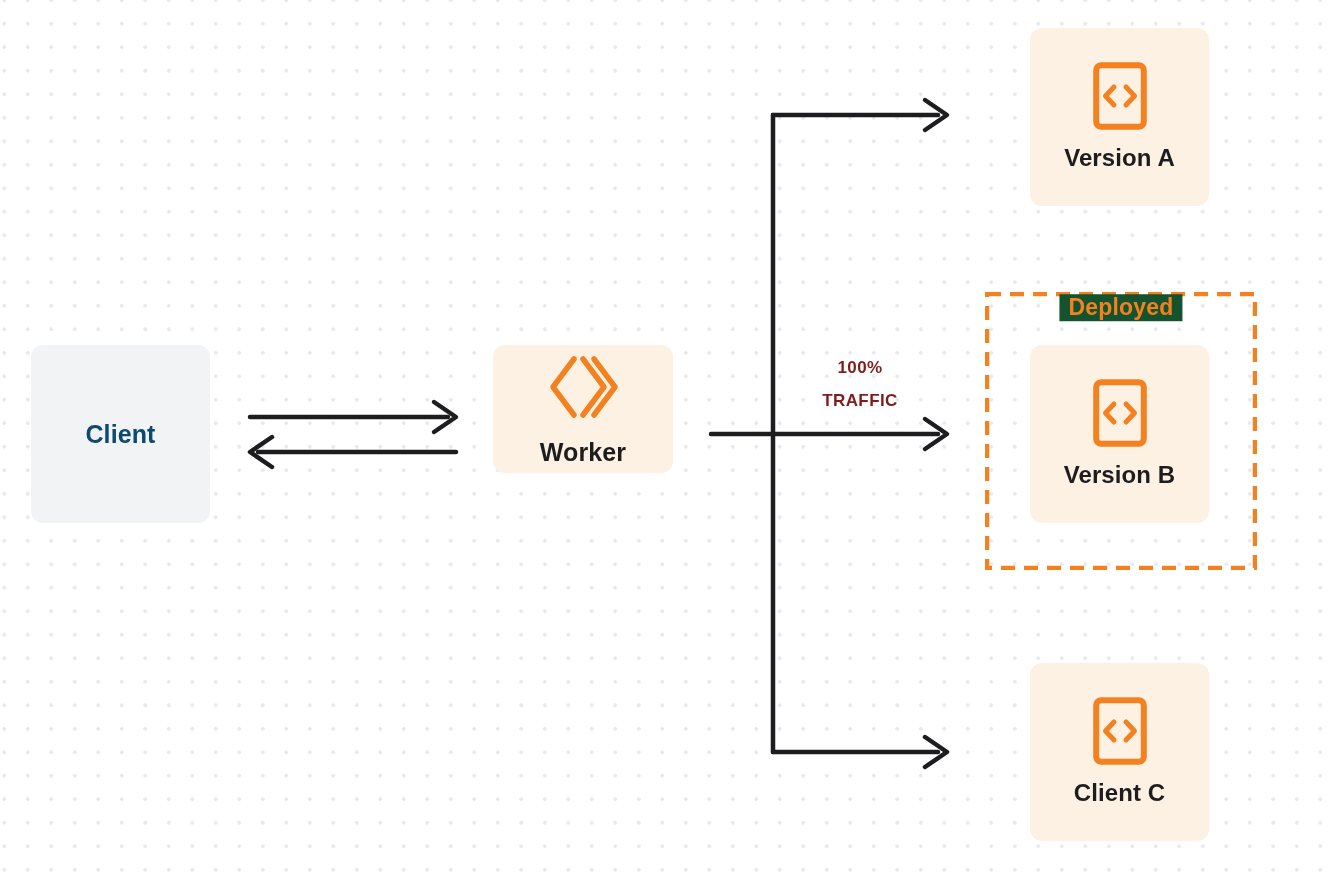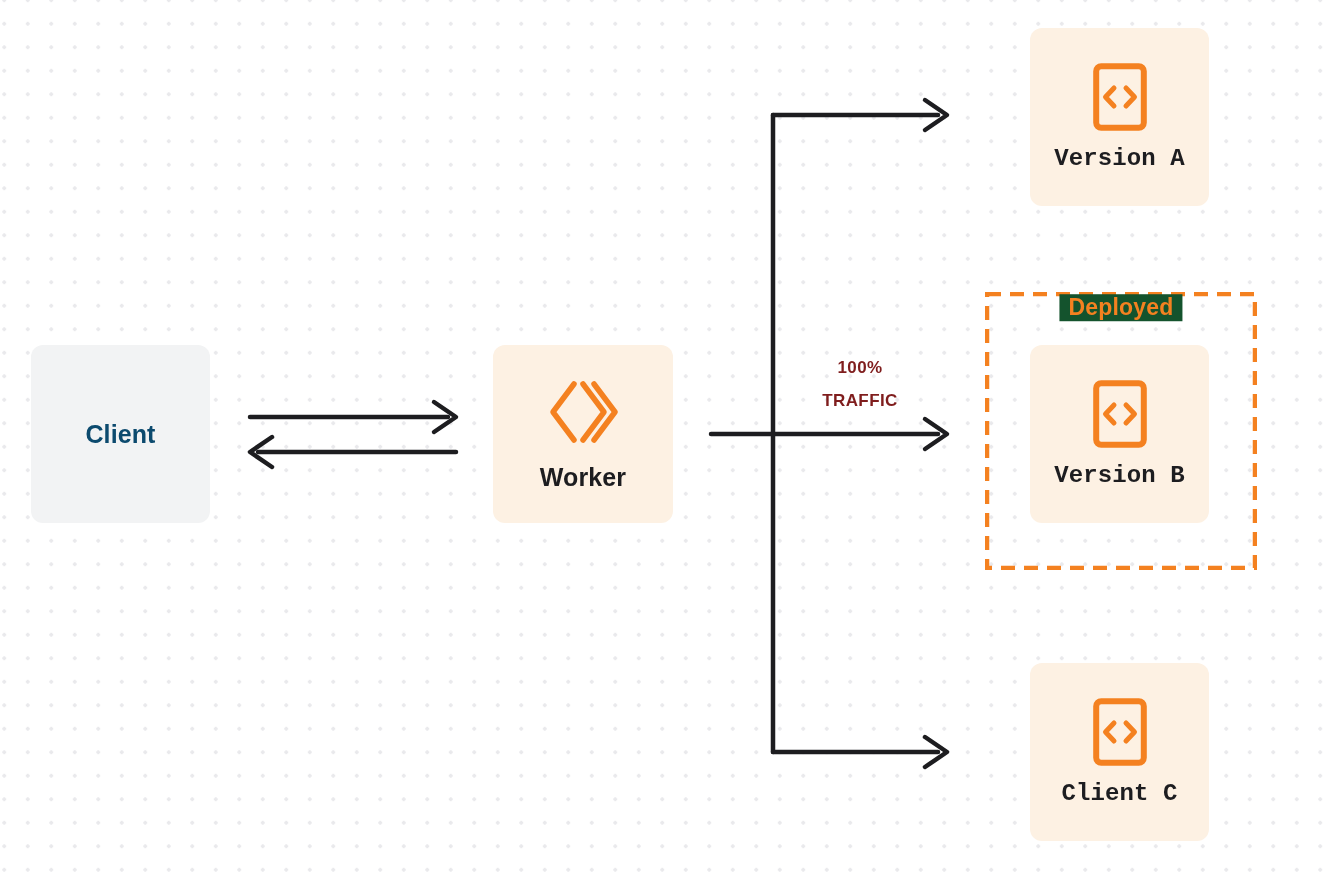--- a/index.html
+++ b/index.html
@@ -55,21 +55,21 @@
     color: #0c4a6e;
     letter-spacing: 0.1px;
   }
 
   
   .node-worker {
     position: absolute;
     left: 493px;
     top: 345px;
     width: 180px;
-    height: 178px;
+    height: 128px;
     background: #fdf1e3;
     border-radius: 12px;
     display: flex;
     flex-direction: column;
     align-items: center;
     justify-content: center;
     gap: 16px;
   }
   .node-worker .worker-icon {
     width: 70px;
@@ -99,21 +99,20 @@
   .version-card .code-icon {
     width: 54px;
     height: 68px;
     display: block;
   }
   .version-card .node-label {
     font-size: 24px;
     font-weight: bold;
     color: #1d1d20;
     letter-spacing: 0.1px;
-    font-family: Liberation Mono, monospace;
   }
 
   #card-a { left: 1030px; top: 28px; }
   #card-b { left: 1030px; top: 345px; }
   #card-c { left: 1030px; top: 663px; }
 
   
   .deployed-group {
     position: absolute;
     left: 985px;

